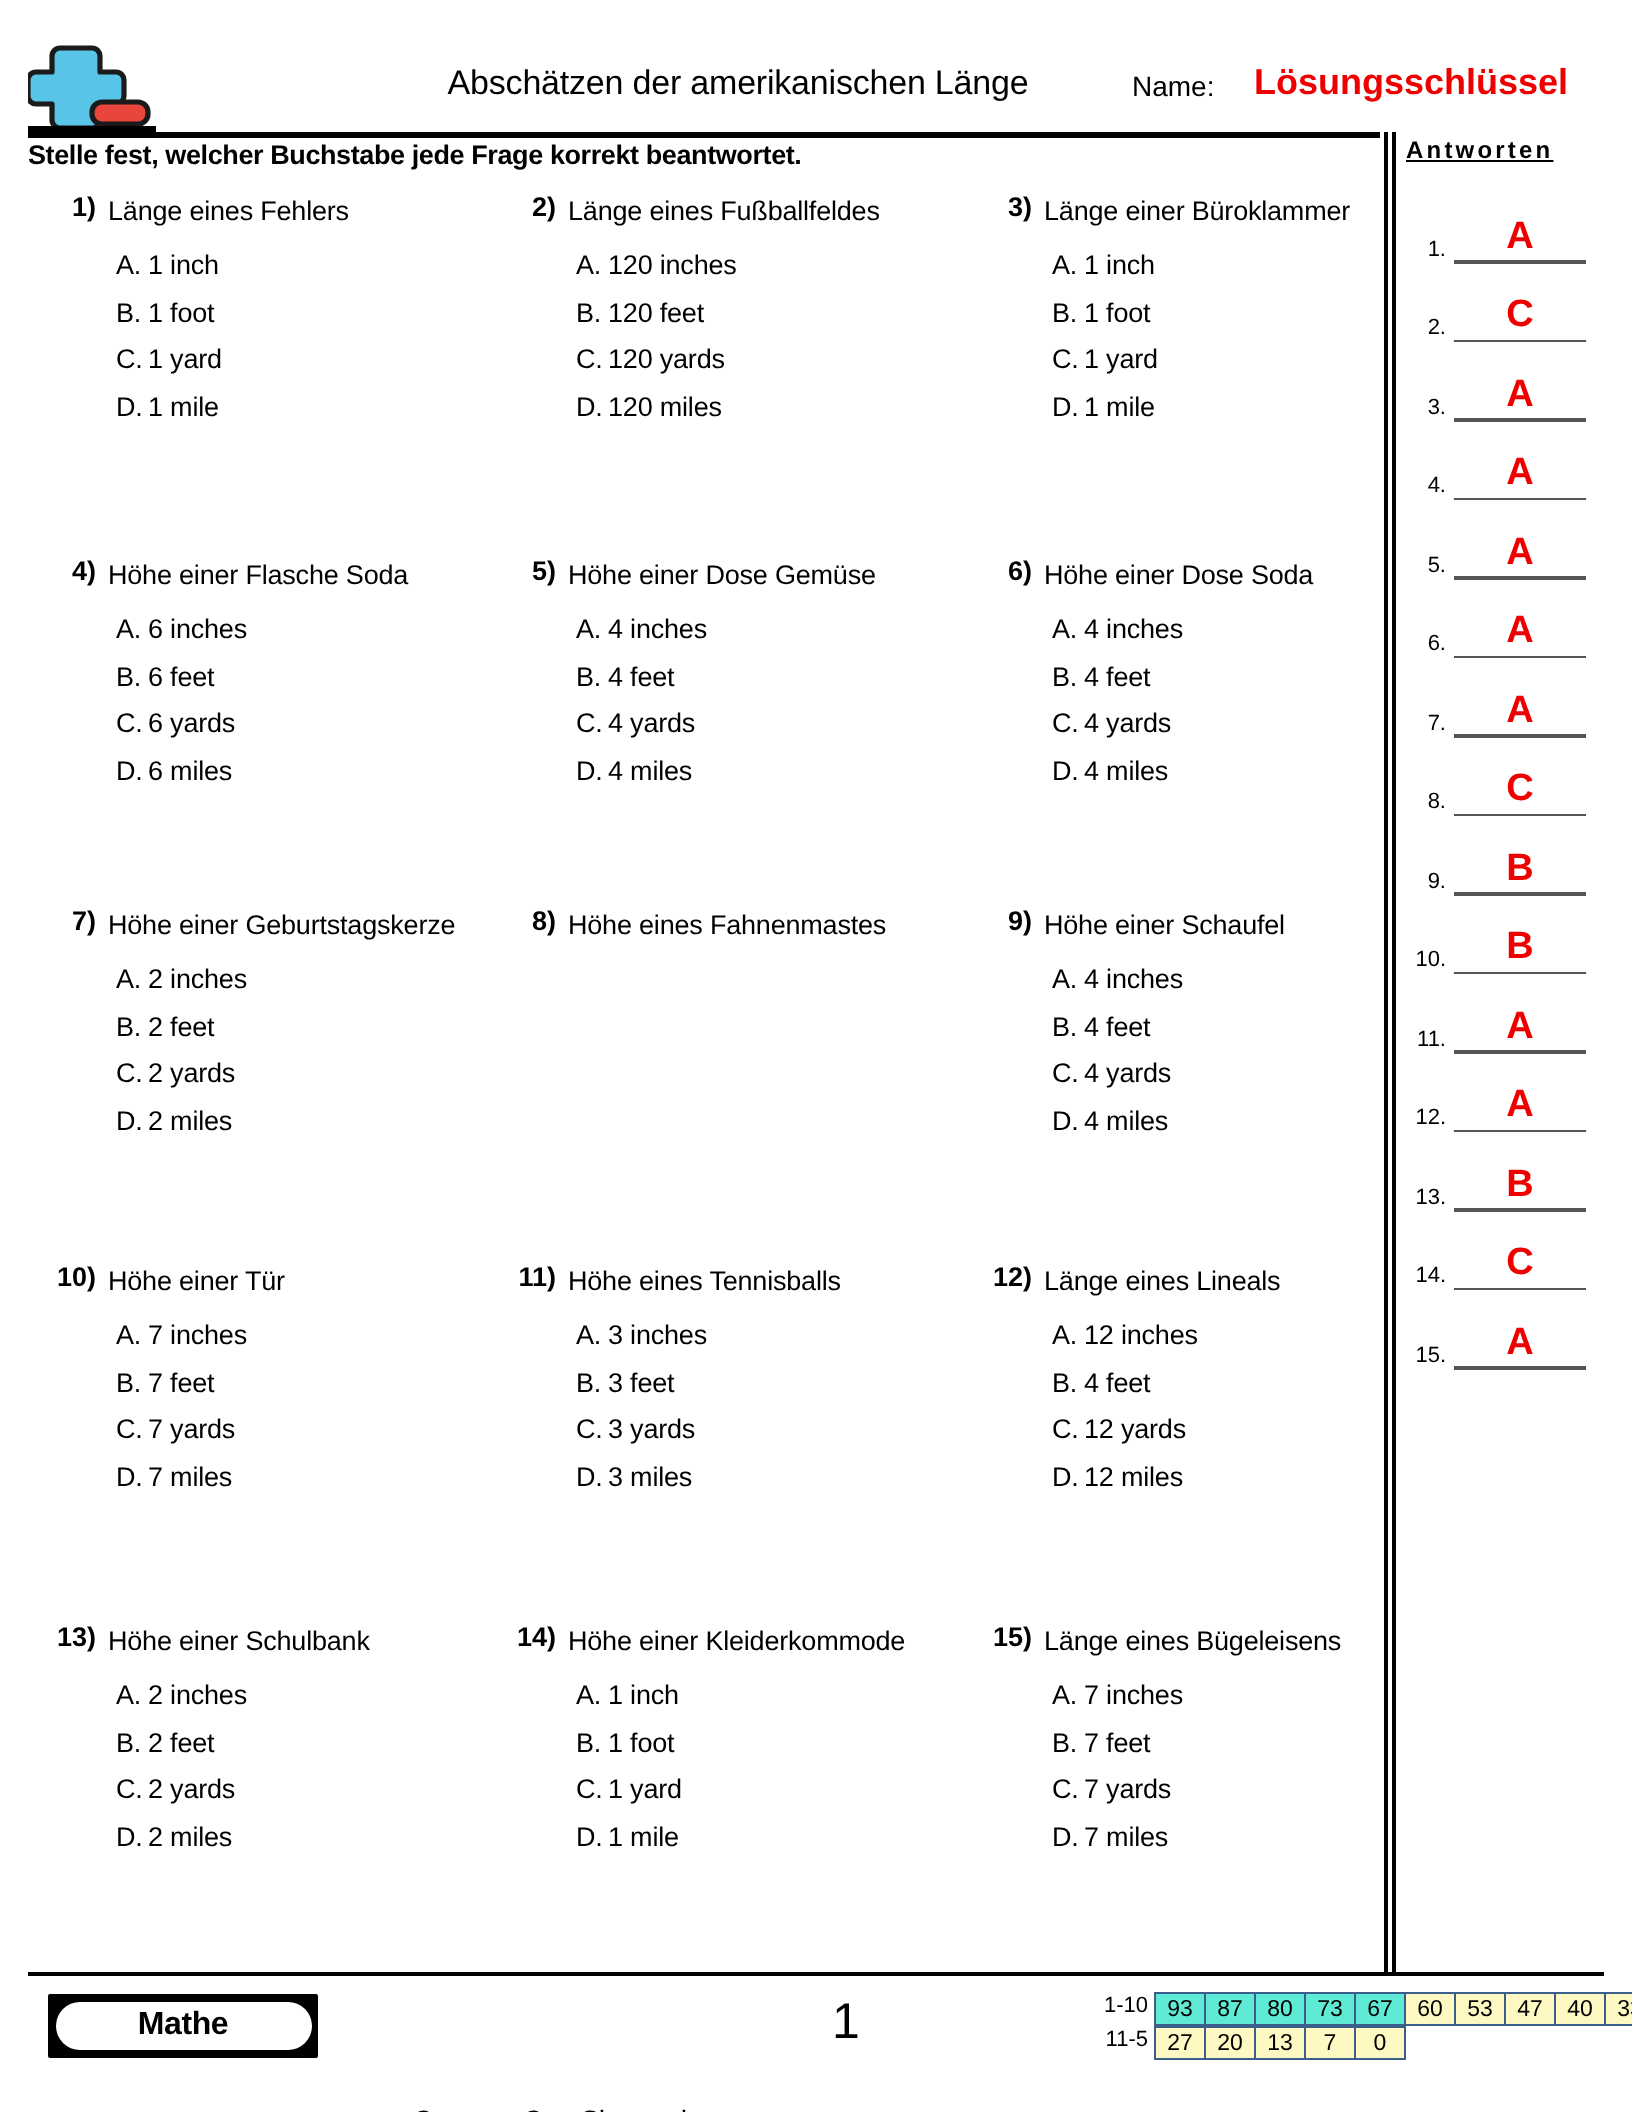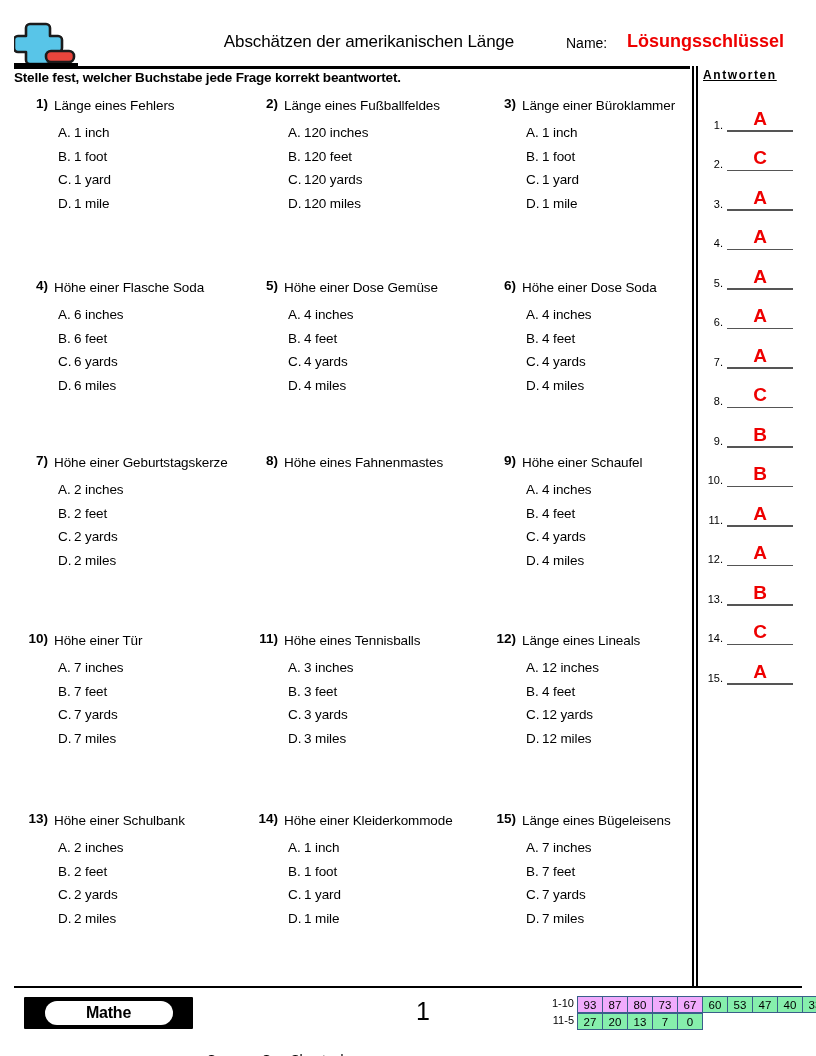--- a/index.html
+++ b/index.html
@@ -185,21 +185,21 @@
   .footer-rule {
     position: absolute;
     left: 14px; top: 986px;
     width: 788px;
     height: 2px;
     background: #000;
   }
   .brand-badge {
     position: absolute;
     left: 24px; top: 997px;
-    width: 169px; height: 32px;
+    width: 135px; height: 32px;
     background: #000;
     border-radius: 1px;
     display: flex;
     align-items: center;
     justify-content: center;
   }
   .brand-badge span {
     display: block;
     width: 128px; height: 24px;
     background: #fff;
@@ -252,23 +252,23 @@
     display: inline-block;
     width: 26px;
     height: 17px;
     line-height: 17px;
     text-align: center;
     font-size: 11.5px;
     border: 1px solid #3a5f8a;
     margin-left: -1px;
     margin-top: -1px;
     box-sizing: border-box;
-    background: #f0abfc;
-  }
-  .scell.blue { background: #86efac; }
+    background: #5eead4;
+  }
+  .scell.blue { background: #fef9c3; }
 </style>
 </head>
 <body>
 
 <div class="page">
 
   <div class="header">
 
     <div class="logo">
       <svg width="64" height="46" viewBox="0 0 64 46">

